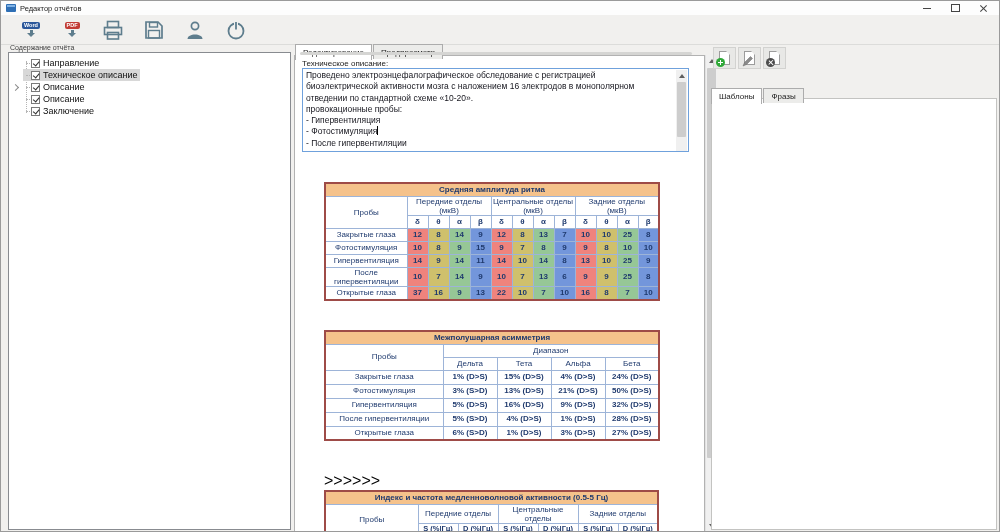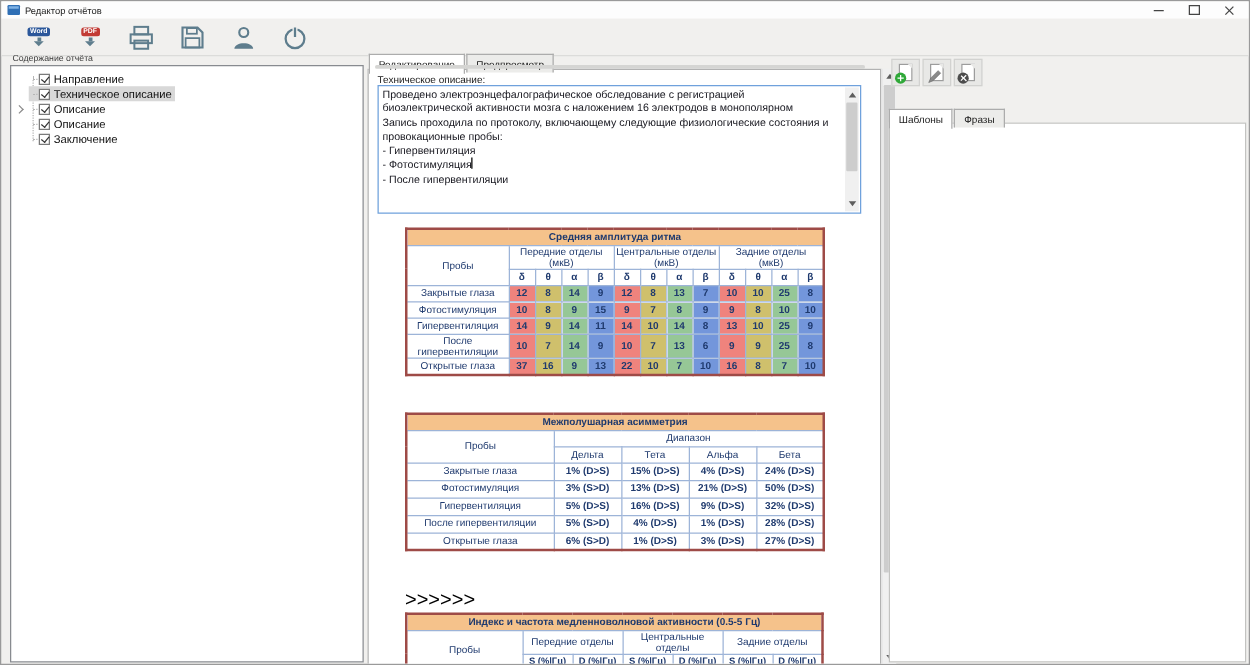--- a/index.html
+++ b/index.html
@@ -40,21 +40,21 @@
   
   .tab{display:inline-block;font-size:8px;color:#222;background:#ececea;border:1px solid #acacac;
        border-bottom:none;padding:3px 7px 2px 7px;margin-right:1px;position:relative;}
   .tab.active{background:#fff;z-index:3;padding-bottom:3px;}
   
   .mid-tabs{position:absolute;left:294px;top:40px;z-index:3;}
   .content-box{position:absolute;left:293px;top:54px;width:411px;height:477px;background:#fff;
                border:1px solid #b2b2b2;box-sizing:border-box;overflow:hidden;}
   .splitter{position:absolute;left:299px;top:51px;width:392px;height:3px;background:#d5d5d3;border-radius:2px;z-index:4;}
   .field-label{position:absolute;left:7px;top:3px;font-size:8px;font-weight:normal;color:#1a1a1a;}
-  .ta{position:absolute;left:7px;top:12px;width:387px;height:103px;border:1px solid #6fa1dc;background:#fff;box-sizing:border-box;overflow:hidden;}
+  .ta{position:absolute;left:7px;top:12px;width:387px;height:84px;border:1px solid #6fa1dc;background:#fff;box-sizing:border-box;overflow:hidden;}
   .ta-text{position:absolute;left:3px;top:1px;right:14px;font-size:8.5px;line-height:11.3px;color:#16161e;}
   .caret{display:inline-block;width:1px;height:9px;background:#000;vertical-align:-1px;}
   
   .vscroll{position:absolute;background:#f0f0f0;}
   .sc-arrow{position:absolute;left:0;width:100%;height:12px;display:flex;align-items:center;justify-content:center;}
   .tri-up{width:0;height:0;border-left:3px solid transparent;border-right:3px solid transparent;border-bottom:4px solid #5e5e5e;}
   .tri-down{width:0;height:0;border-left:3px solid transparent;border-right:3px solid transparent;border-top:4px solid #5e5e5e;}
   .sc-thumb{position:absolute;left:1px;right:1px;background:#cdcdcd;border-radius:1px;}
   .ta-scroll{right:1px;top:1px;width:11px;height:99px;}
   .panel-scroll{left:704px;top:54px;width:12px;height:477px;border-left:1px solid #e2e2e2;box-sizing:border-box;}
@@ -202,21 +202,21 @@
     <span class="tab active">Редактирование</span><span class="tab">Предпросмотр</span>
   </div>
   <div class="splitter"></div>
 
   <div class="content-box">
     <div class="field-label">Техническое описание:</div>
     <div class="ta">
       <div class="ta-text">
           <div>Проведено электроэнцефалографическое обследование с регистрацией</div>
           <div>биоэлектрической активности мозга с наложением 16 электродов в монополярном</div>
-          <div>Запись проходила по протоколу, включающему следующие физиологические состояния и</div>
+          <div>отведении по стандартной схеме «10-20».</div>
           <div>провокационные пробы:</div>
           <div>- Гипервентиляция</div>
           <div>- Фотостимуляция<span class="caret"></span></div>
           <div>- После гипервентиляции</div>
         </div>
       <div class="vscroll ta-scroll">
         <div class="sc-arrow" style="top:0">
             <span class="tri-up"></span>
           </div>
         <div class="sc-thumb" style="top:12px;height:55px"></div>

